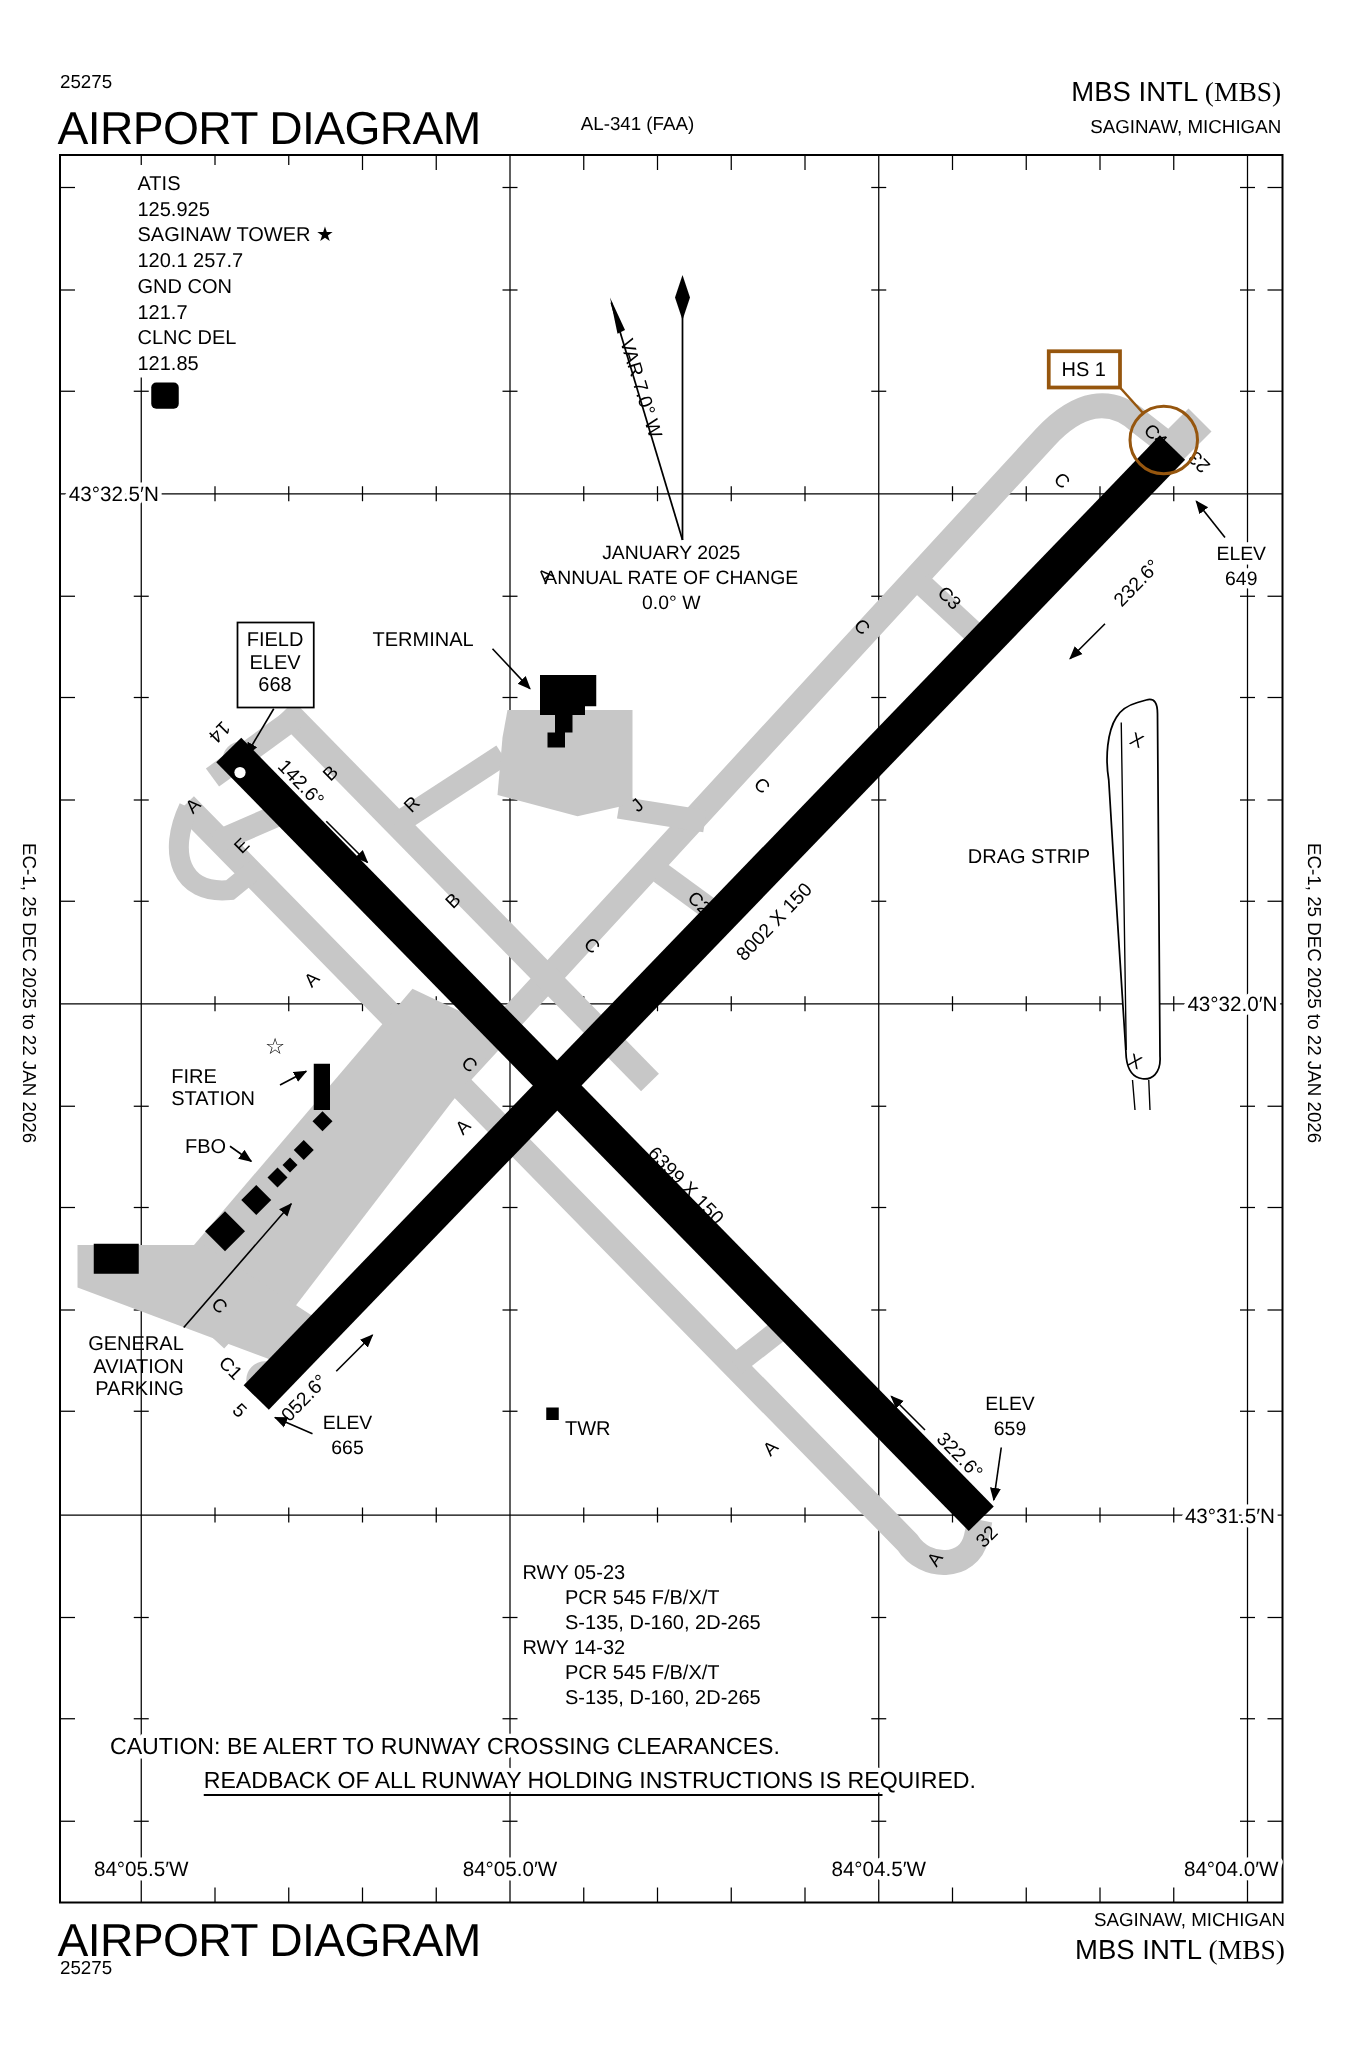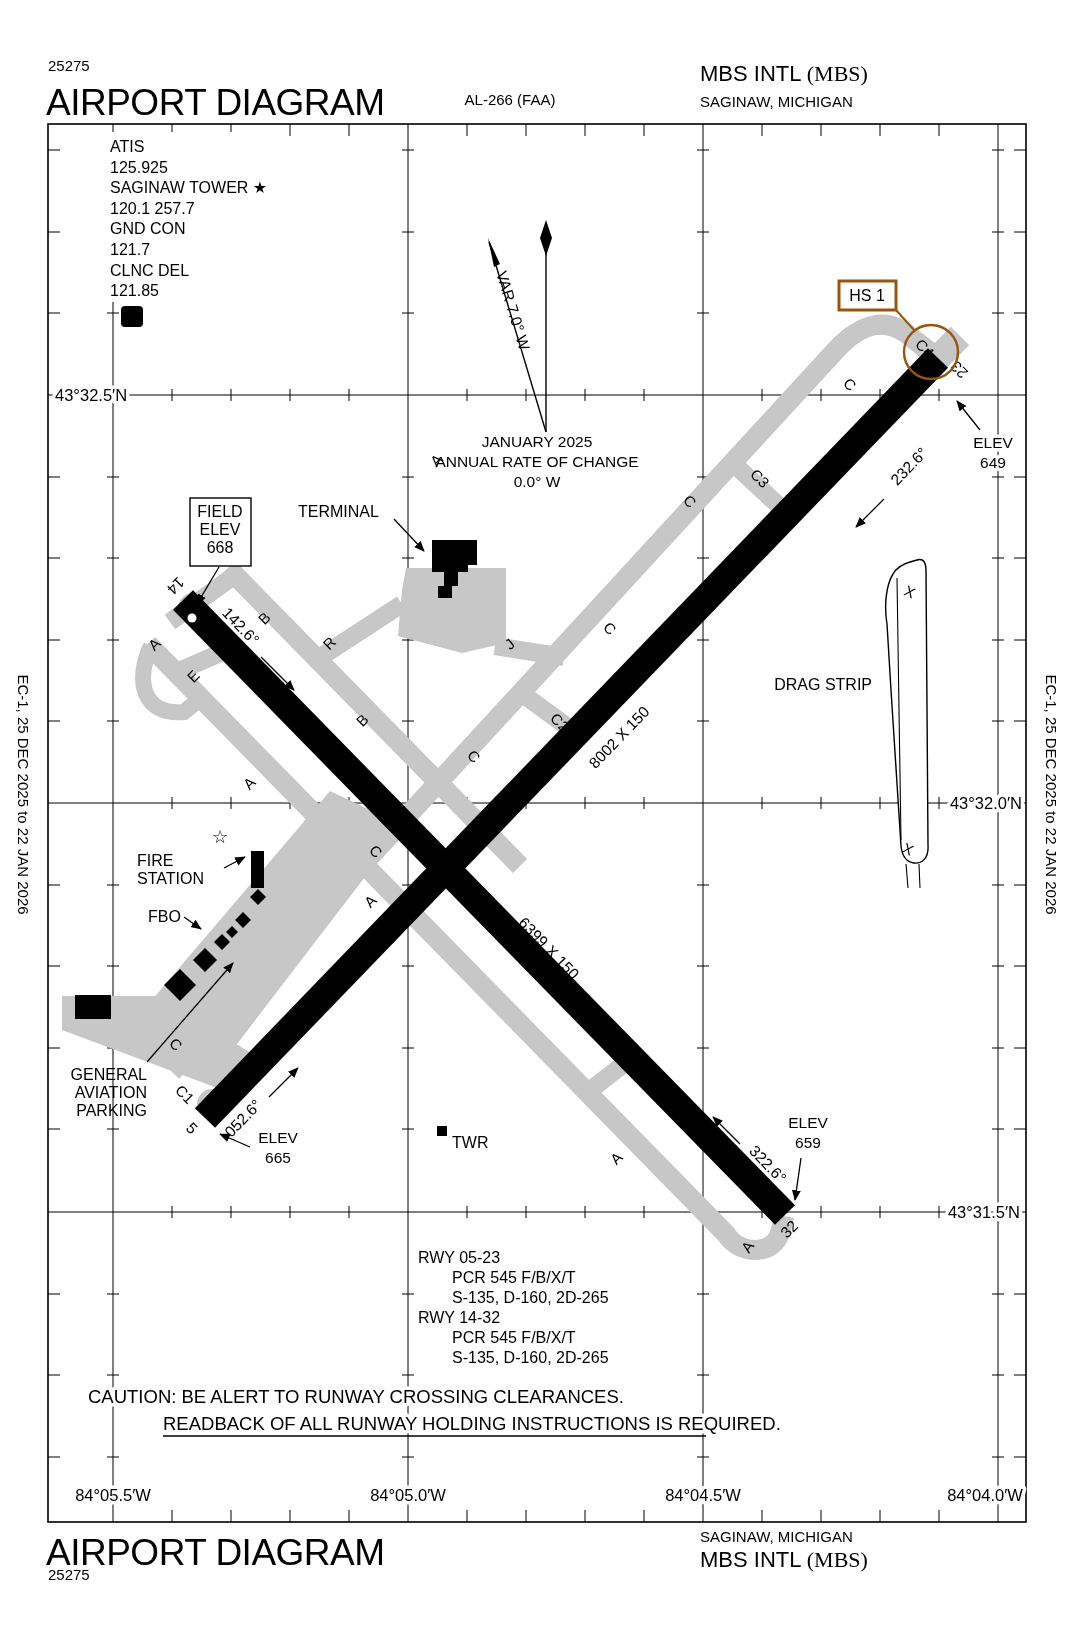--- a/index.html
+++ b/index.html
@@ -3,38 +3,38 @@
 <meta charset="utf-8">
 <style>
   html,body{margin:0;padding:0;background:#fff;}
   .page{position:relative;width:1076px;height:1650px;background:#fff;
         font-family:"Liberation Sans",sans-serif;color:#000;overflow:hidden;}
   .abs{position:absolute;}
   .title{font-size:37px;letter-spacing:-0.5px;}
   .small{font-size:15px;}
   .apt{font-size:22px;}
   .apt .serif{font-family:"Liberation Serif",serif;}
-  .rightal{text-align:left;}
+  .rightal{text-align:right;}
   .margin-text{font-size:15px;white-space:nowrap;text-align:center;}
   svg{position:absolute;left:0;top:0;}
   svg text{fill:#000;font-family:"Liberation Sans",sans-serif;}
   .halo{stroke:#fff;stroke-width:7px;paint-order:stroke;stroke-linejoin:round;}
   .gridlab{font-size:16.5px;}
   .twy{font-size:15px;}
   .lbl{font-size:16px;}
   .dim{font-size:15.5px;}
 </style>
 </head>
 <body>
 
 <div class="page">
 
   <div class="abs small" style="left:48px;top:57px">25275</div>
   <div class="abs title" style="left:46px;top:82px">AIRPORT DIAGRAM</div>
-  <div class="abs small" style="left:430px;top:91px;width:160px;text-align:center">AL-266 (FAA)</div>
+  <div class="abs small" style="left:430px;top:91px;width:160px;text-align:center">AL-341 (FAA)</div>
   <div class="abs apt rightal" style="left:700px;top:61px;width:325px">
     <span>MBS INTL</span>
     <span class="serif">(MBS)</span>
   </div>
   <div class="abs small rightal" style="left:700px;top:93px;width:325px">SAGINAW, MICHIGAN</div>
 
   <div class="abs margin-text" style="left:-122px;top:786px;width:290px;transform:rotate(90deg)">EC-1,  25 DEC 2025  to  22 JAN 2026</div>
   <div class="abs margin-text" style="left:906px;top:786px;width:290px;transform:rotate(90deg)">EC-1, 25 DEC 2025  to  22 JAN 2026</div>
 
   <div class="abs title" style="left:46px;top:1532px">AIRPORT DIAGRAM</div>

